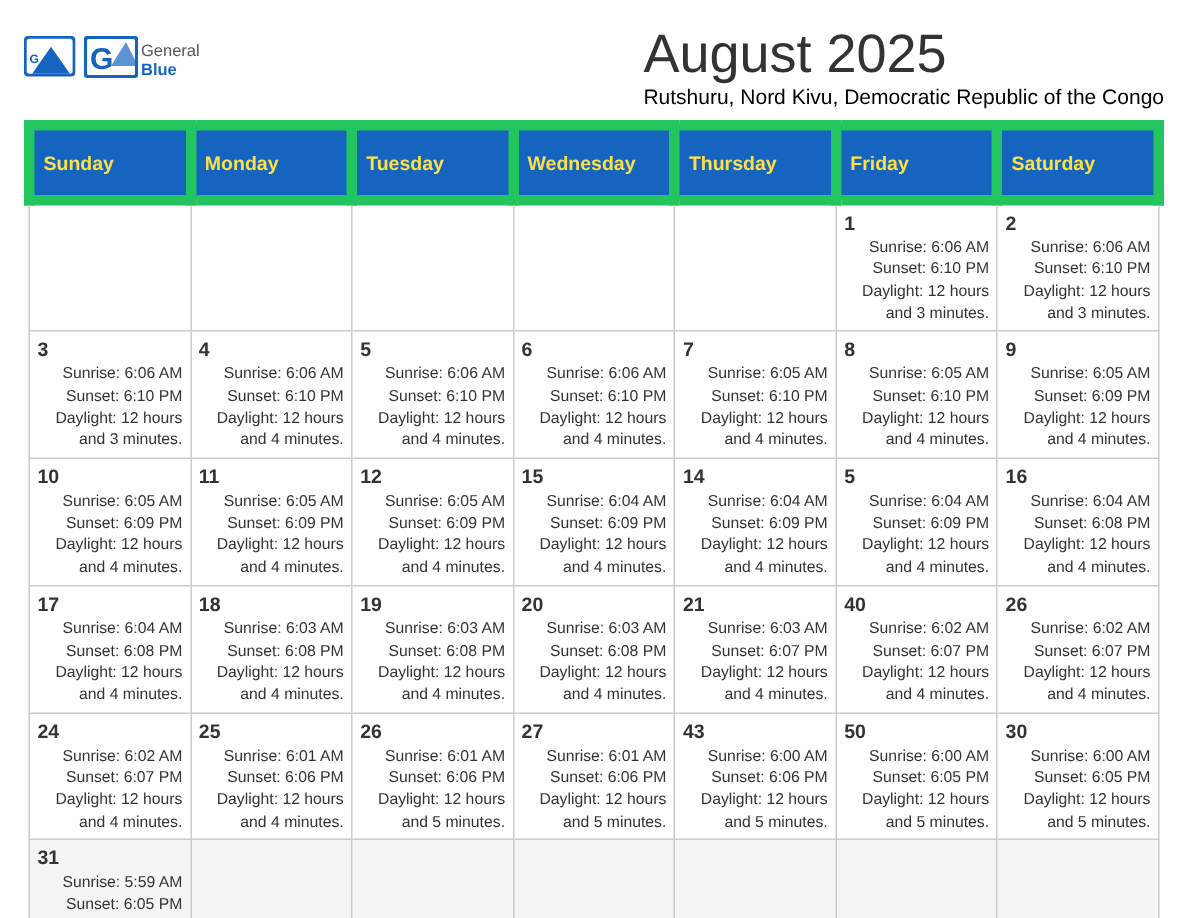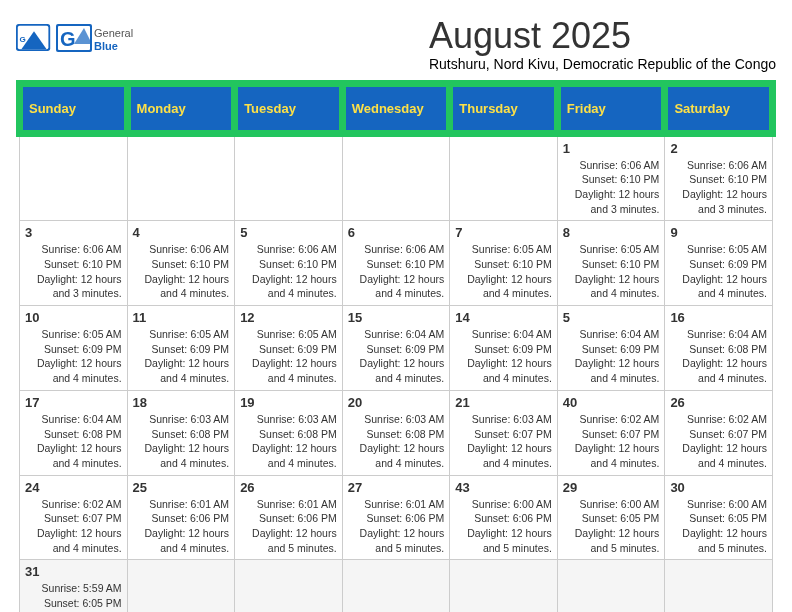--- a/index.html
+++ b/index.html
@@ -311,21 +311,21 @@
 Sunset: 6:06 PM
 Daylight: 12 hours and 5 minutes.</div>
         </td>
         <td>
           <span class="day-number">43</span>
           <div class="day-info" style="white-space: pre-line;">Sunrise: 6:00 AM
 Sunset: 6:06 PM
 Daylight: 12 hours and 5 minutes.</div>
         </td>
         <td>
-          <span class="day-number">29</span>
+          <span class="day-number">50</span>
           <div class="day-info" style="white-space: pre-line;">Sunrise: 6:00 AM
 Sunset: 6:05 PM
 Daylight: 12 hours and 5 minutes.</div>
         </td>
         <td>
           <span class="day-number">30</span>
           <div class="day-info" style="white-space: pre-line;">Sunrise: 6:00 AM
 Sunset: 6:05 PM
 Daylight: 12 hours and 5 minutes.</div>
         </td>

